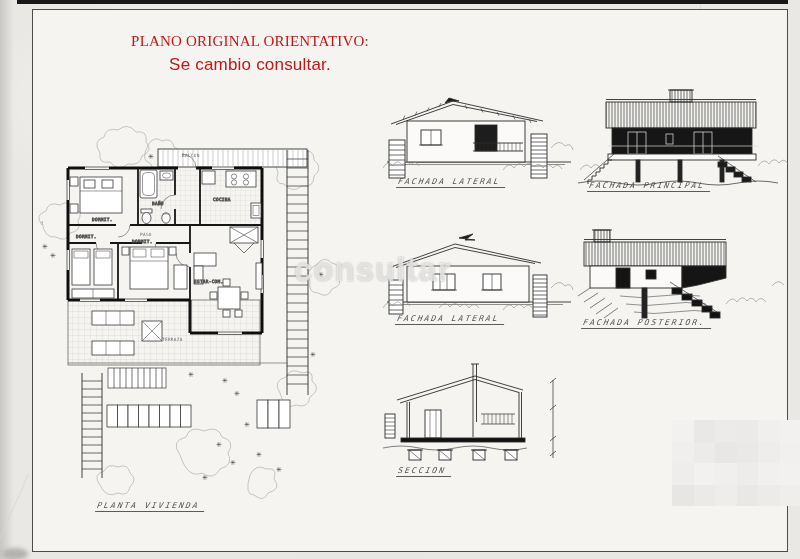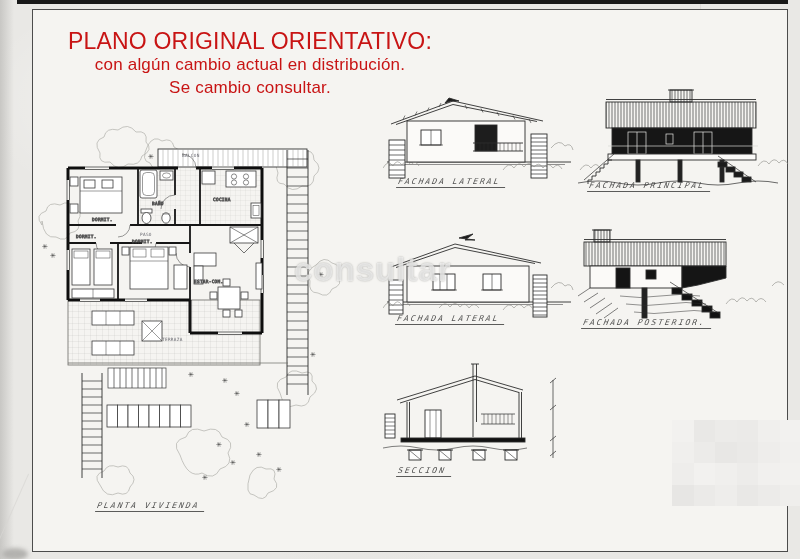--- a/index.html
+++ b/index.html
@@ -14,21 +14,21 @@
   .edge-left{position:absolute;left:0;top:0;width:14px;height:559px;
      background:linear-gradient(to right,#c8c7c4,rgba(200,199,196,0));}
   .top-strip{position:absolute;left:17px;top:0;width:771px;height:4px;background:#181818;}
   .corner-blob{position:absolute;left:2px;top:548px;width:26px;height:12px;border-radius:50%;
      background:#b3b2af;filter:blur(2px);}
   .crease{position:absolute;background:#d7d6d3;opacity:.7;}
   .frame{position:absolute;left:32px;top:9px;width:754px;height:541px;
      border:1.6px solid #4c4c4c;background:#f5f4f1;z-index:1;}
   .notice{position:absolute;left:48px;top:30px;width:404px;text-align:center;z-index:3;
      line-height:23px;font-size:17px;letter-spacing:.2px;}
-  .notice .l1{font-size:23px;}
+  .notice .l1{font-size:15px;font-family:Liberation Serif, serif;}
   .watermark{position:absolute;left:294px;top:251px;width:184px;height:38px;overflow:hidden;
      z-index:4;font-weight:700;font-size:33px;letter-spacing:1px;color:rgba(255,255,255,.62);
      text-shadow:0 0 2px rgba(150,150,146,.8);pointer-events:none;white-space:nowrap;}
   .draw{position:absolute;z-index:2;}
   .cap{position:absolute;z-index:3;font-family:"DejaVu Sans Mono",monospace;font-style:italic;
      font-size:8px;letter-spacing:2px;color:#2c2c2c;border-bottom:1px solid #3a3a3a;
      padding:0 6px 1px 1px;transform:skewX(-10deg);opacity:.82;white-space:nowrap;}
   .mosaic{position:absolute;left:672px;top:420px;width:129px;height:86px;z-index:2;
      display:grid;grid-template-columns:repeat(6,1fr);grid-template-rows:repeat(4,1fr);}
   svg{display:block;}
@@ -45,21 +45,20 @@
   <div class="top-strip"></div>
   <div class="corner-blob"></div>
   <div class="crease" style="left:548px;top:340px;width:1px;height:210px;"></div>
   <div class="crease" style="left:700px;top:4px;width:1px;height:70px;"></div>
   <div class="crease" style="left:10px;top:470px;width:1px;height:89px;transform:rotate(24deg);"></div>
 
   <div class="frame"></div>
 
   <div class="notice" style="color:#c81414;">
     <div class="l1">PLANO ORIGINAL ORIENTATIVO:</div>
-    <div>con algún cambio actual en distribución.</div>
     <div>Se cambio consultar.</div>
   </div>
 
   <svg class="draw" style="left:30px;top:125px;" width="310" height="385" viewBox="0 0 310 385">
     <defs>
       <pattern id="grid6" width="6" height="6" patternUnits="userSpaceOnUse">
         <path d="M6 0H0V6" fill="none" stroke="#c9c9c4" stroke-width="0.5"></path>
       </pattern>
       <pattern id="grid5" width="5" height="5" patternUnits="userSpaceOnUse">
         <path d="M5 0H0V5" fill="none" stroke="#d3d3ce" stroke-width="0.5"></path>

